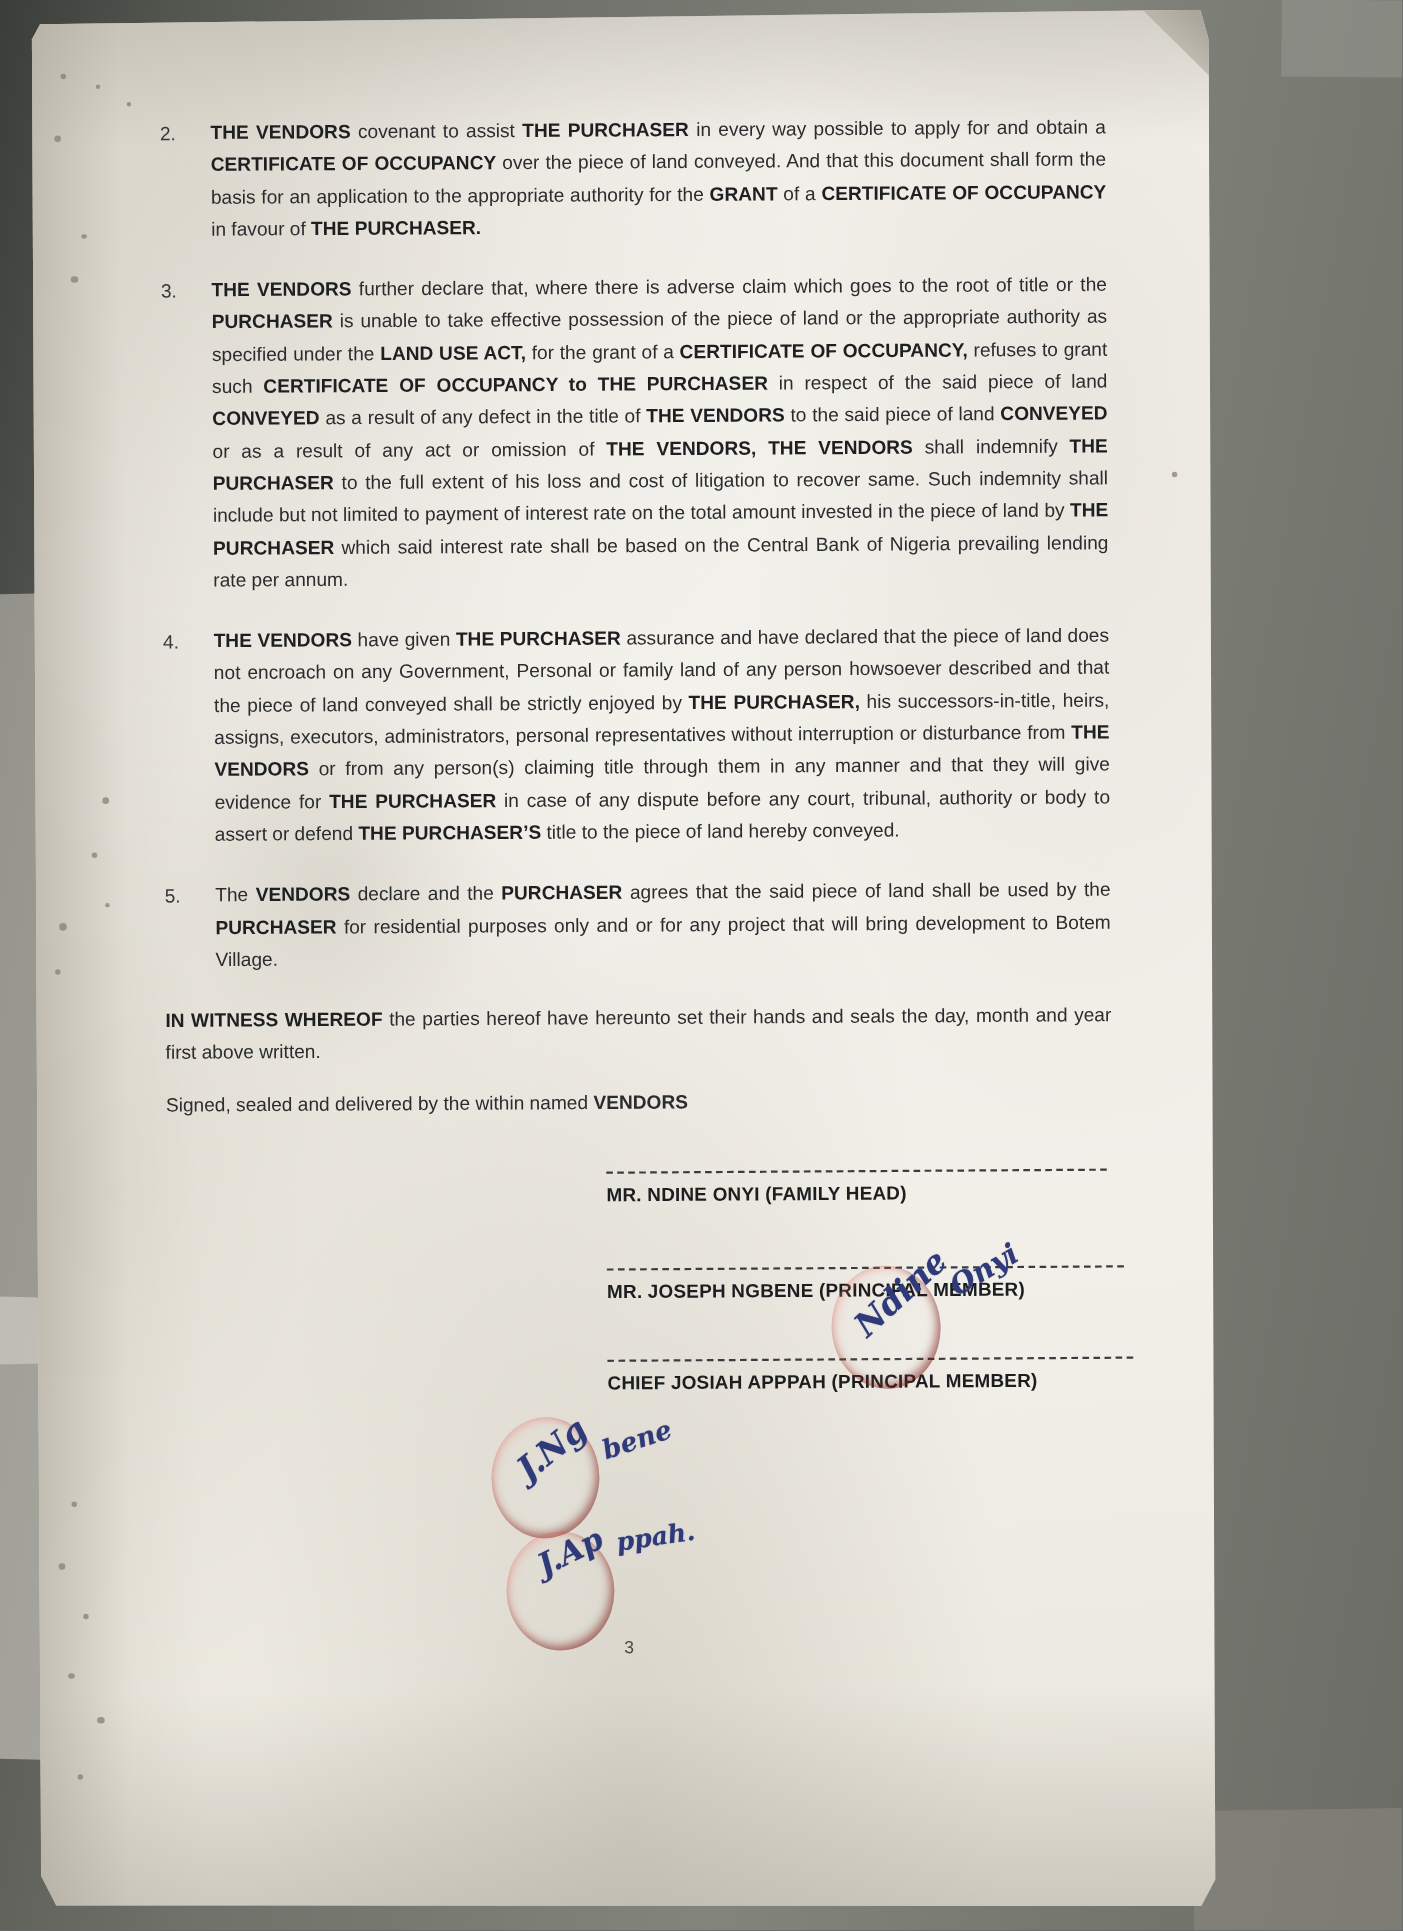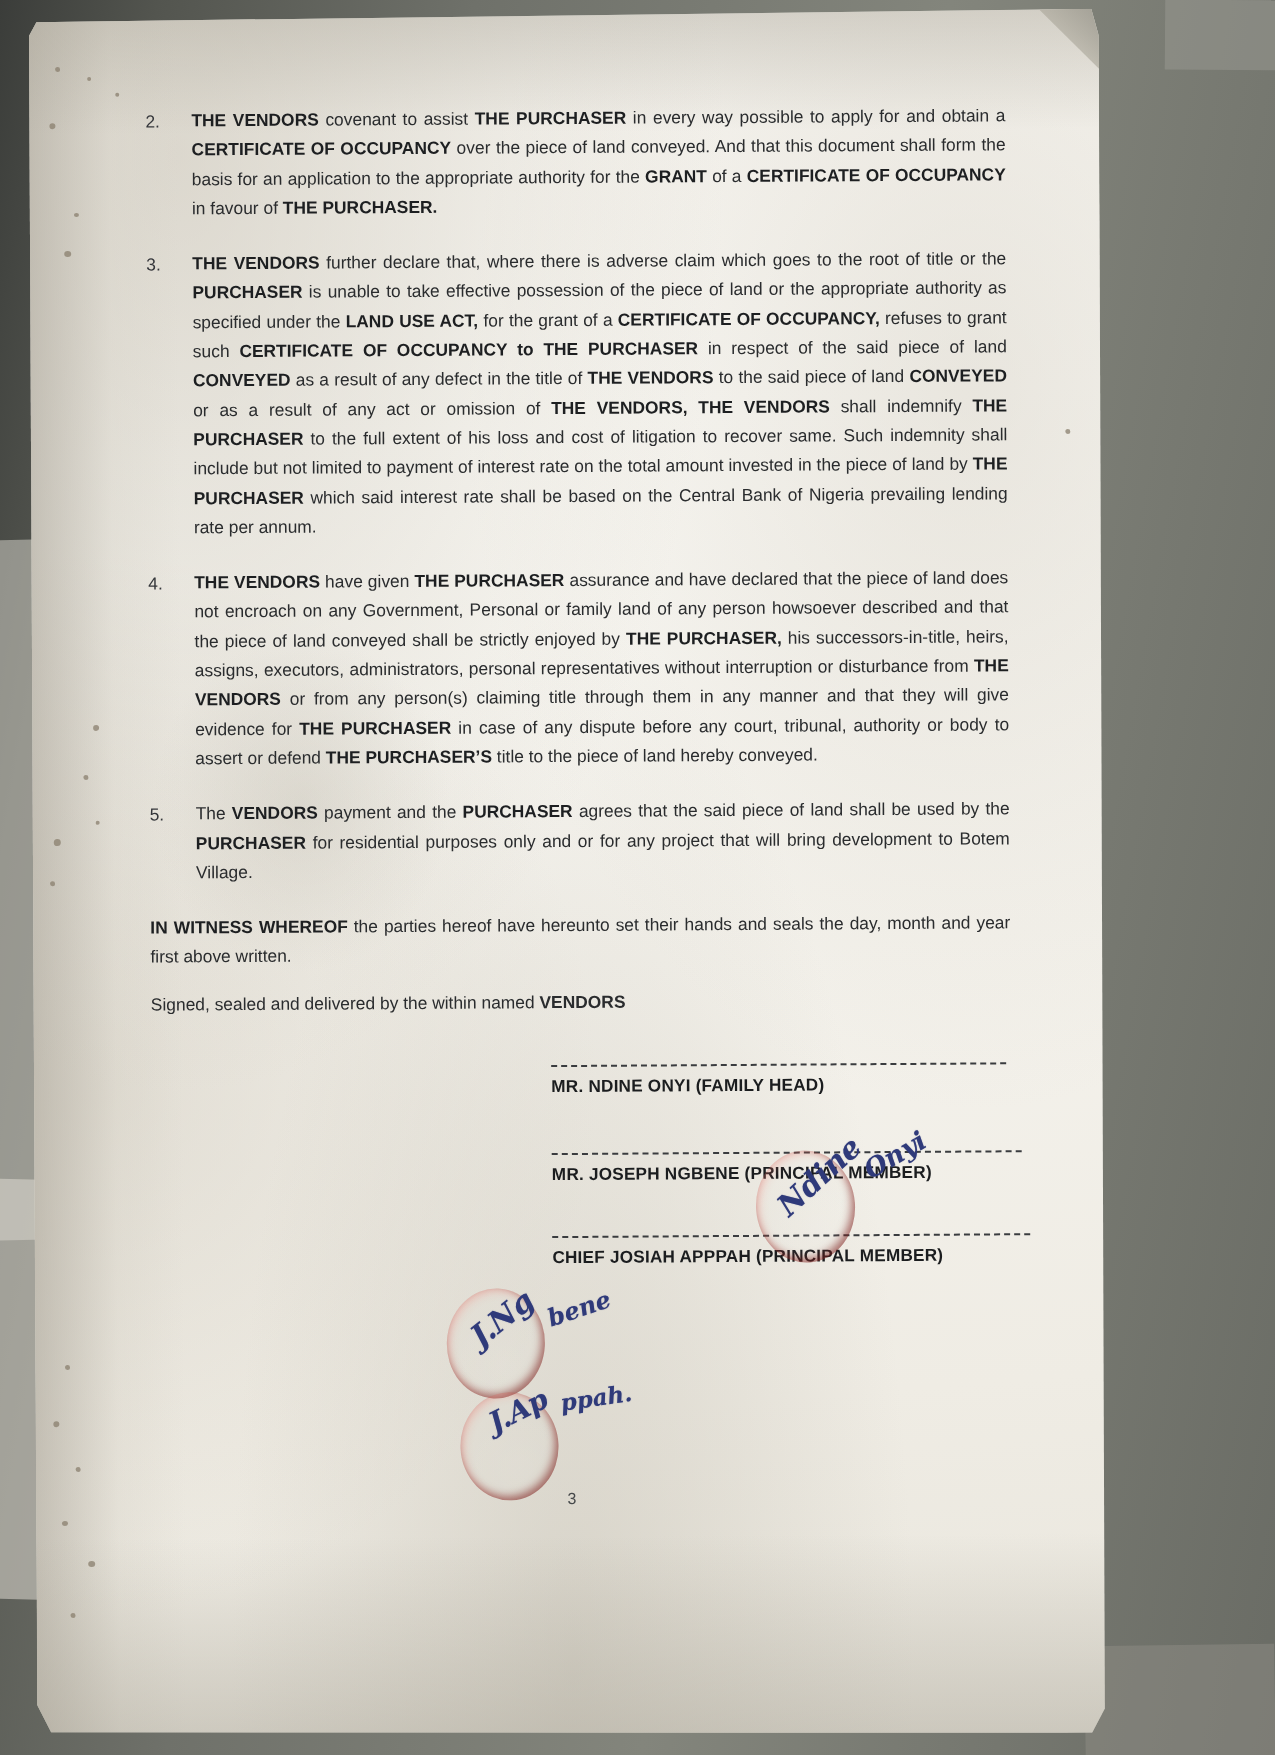--- a/index.html
+++ b/index.html
@@ -261,21 +261,21 @@
         <div class="clause-text"><b>THE VENDORS</b><span> further declare that, where there is adverse claim which goes to the root of title or the </span><b>PURCHASER</b><span> is unable to take effective possession of the piece of land or the appropriate authority as specified under the </span><b>LAND USE ACT,</b><span> for the grant of a </span><b>CERTIFICATE OF OCCUPANCY,</b><span> refuses to grant such </span><b>CERTIFICATE OF OCCUPANCY to THE PURCHASER</b><span> in respect of the said piece of land </span><b>CONVEYED</b><span> as a result of any defect in the title of </span><b>THE VENDORS</b><span> to the said piece of land </span><b>CONVEYED</b><span> or as a result of any act or omission of </span><b>THE VENDORS, THE VENDORS</b><span> shall indemnify </span><b>THE PURCHASER</b><span> to the full extent of his loss and cost of litigation to recover same. Such indemnity shall include but not limited to payment of interest rate on the total amount invested in the piece of land by </span><b>THE PURCHASER</b><span> which said interest rate shall be based on the Central Bank of Nigeria prevailing lending rate per annum.</span></div>
       </div>
 
       <div class="clause">
         <div class="clause-num">4.</div>
         <div class="clause-text"><b>THE VENDORS</b><span> have given </span><b>THE PURCHASER</b><span> assurance and have declared that the piece of land does not encroach on any Government, Personal or family land of any person howsoever described and that the piece of land conveyed shall be strictly enjoyed by </span><b>THE PURCHASER,</b><span> his successors-in-title, heirs, assigns, executors, administrators, personal representatives without interruption or disturbance from </span><b>THE VENDORS</b><span> or from any person(s) claiming title through them in any manner and that they will give evidence for </span><b>THE PURCHASER</b><span> in case of any dispute before any court, tribunal, authority or body to assert or defend </span><b>THE PURCHASER’S</b><span> title to the piece of land hereby conveyed.</span></div>
       </div>
 
       <div class="clause">
         <div class="clause-num">5.</div>
-        <div class="clause-text"><span>The </span><b>VENDORS</b><span> payment and the </span><b>PURCHASER</b><span> agrees that the said piece of land shall be used by the </span><b>PURCHASER</b><span> for residential purposes only and or for any project that will bring development to Botem Village.</span></div>
+        <div class="clause-text"><span>The </span><b>VENDORS</b><span> declare and the </span><b>PURCHASER</b><span> agrees that the said piece of land shall be used by the </span><b>PURCHASER</b><span> for residential purposes only and or for any project that will bring development to Botem Village.</span></div>
       </div>
 
       <div class="para-plain"><b>IN WITNESS WHEREOF</b><span> the parties hereof have hereunto set their hands and seals the day, month and year first above written.</span></div>
 
       <div class="signed-line"><span>Signed, sealed and delivered by the within named </span><b>VENDORS</b></div>
 
       <div class="sig-block">
 
         <div class="sig-row" style="margin-top:48px;">
           <div class="dashline"></div>

